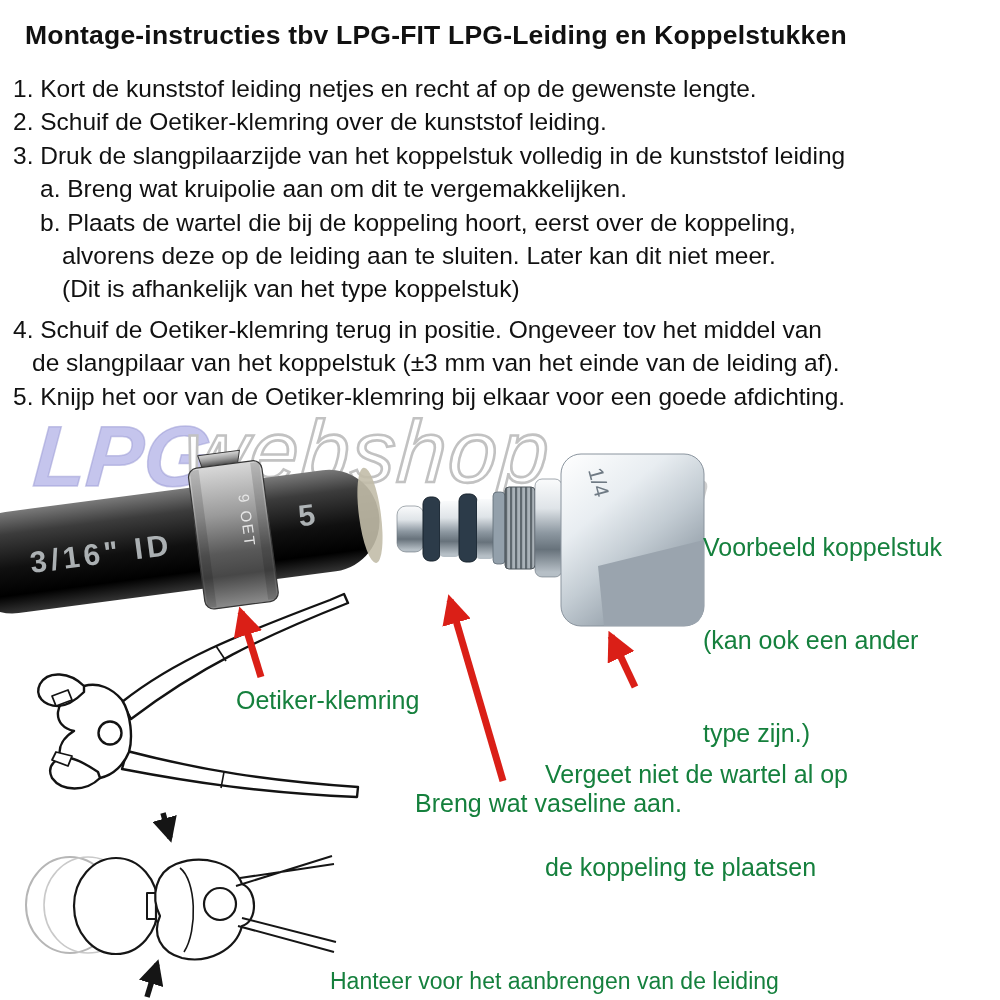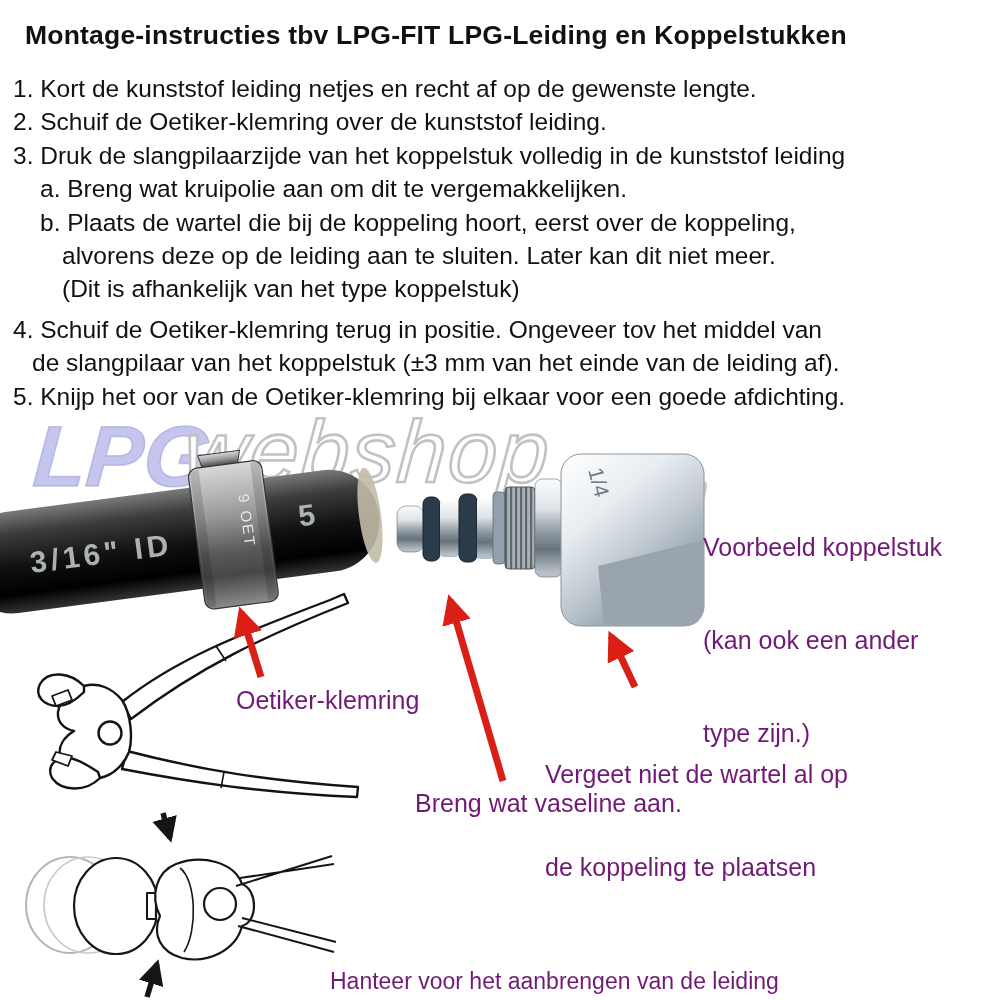--- a/index.html
+++ b/index.html
@@ -15,21 +15,21 @@
   .instructions{position:absolute;left:0;top:72px;width:924px;z-index:3;}
   .ln{font-size:24.5px;line-height:33.4px;white-space:pre;}
   .i0{padding-left:13px;}
   .i1{padding-left:40px;}
   .i2{padding-left:62px;}
   .i1b{padding-left:32px;}
   .gap{margin-top:7px;}
   .watermark{position:absolute;left:30px;top:398px;z-index:1;}
   .photo-svg{position:absolute;left:0;top:430px;z-index:2;}
   .red-label{
-    position:absolute;z-index:4;color:#701a75;
+    position:absolute;z-index:4;color:#15803d;
     font-size:25px;line-height:31px;white-space:pre;
   }
   .lbl-voorbeeld{left:703px;top:470px;}
   .lbl-oetiker{left:188px;top:685px;margin-left:48px;}
   .lbl-wartel{left:545px;top:697px;}
   .lbl-vaseline{left:415px;top:788px;}
   .lbl-footer{left:330px;top:906px;font-size:23px;line-height:30px;}
 </style>
 </head>
 <body>

